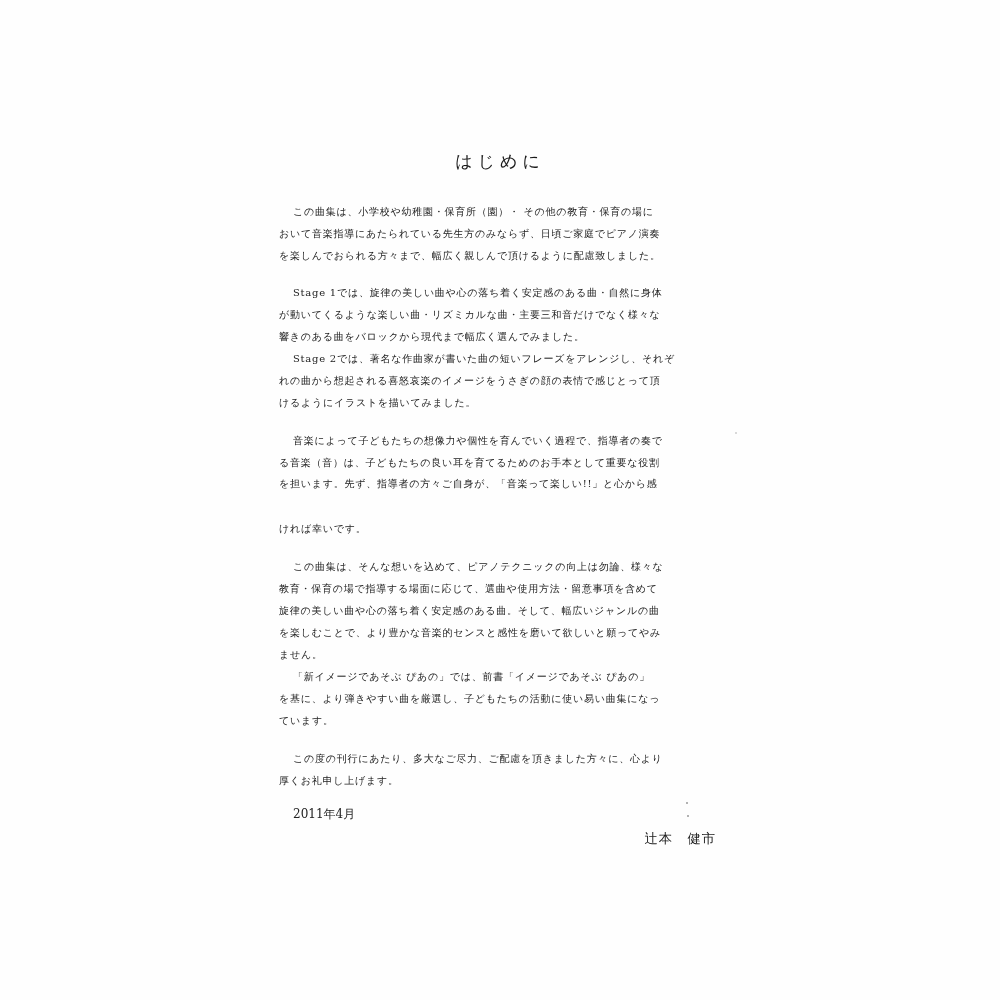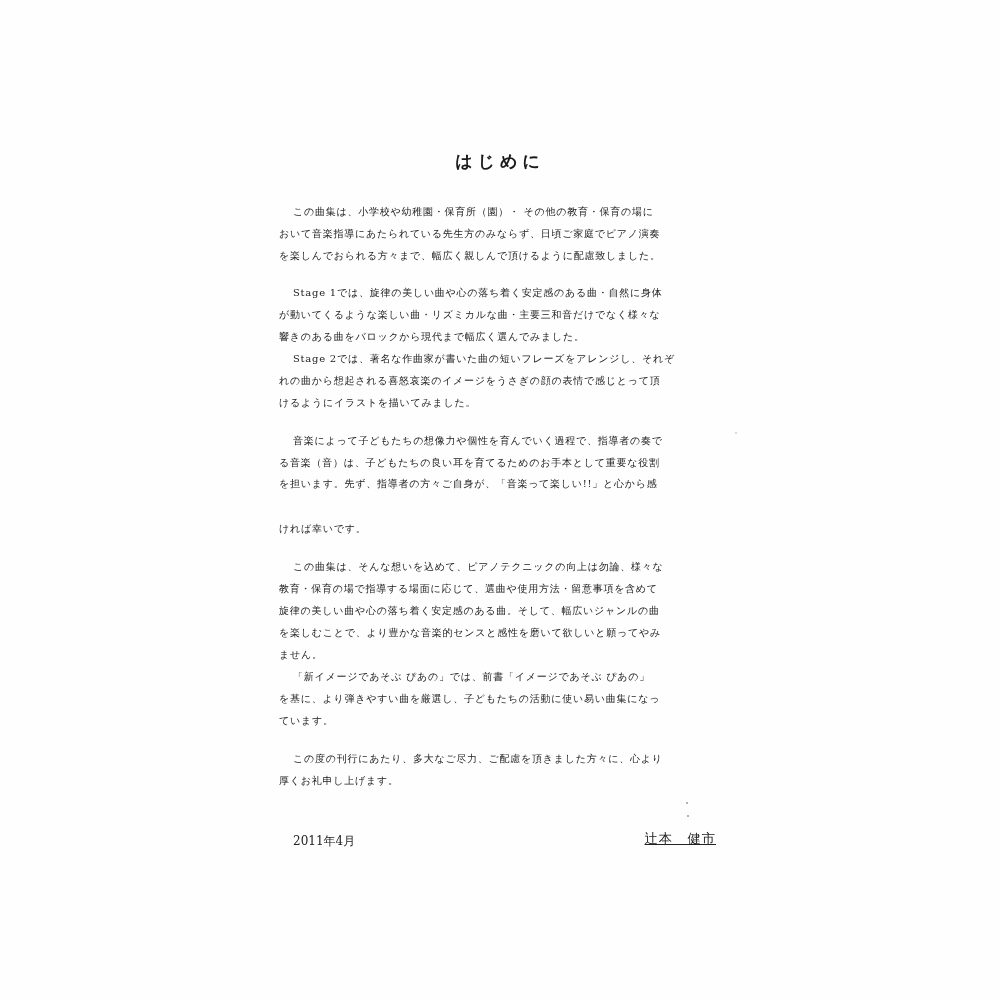--- a/index.html
+++ b/index.html
@@ -1,30 +1,30 @@
 <!DOCTYPE html>
 <html><head>
   <meta charset="utf-8">
   <style>
     html, body { margin: 0; padding: 0; background: #ffffff; }
     body { width: 1000px; height: 1000px; position: relative; overflow: hidden; }
     .page { position: absolute; left: 0; top: 0; width: 1000px; height: 1000px; background: #fefefe; }
     .title {
       position: absolute; left: 0; width: 1000px; top: 150px;
       text-align: center; font-family: "DejaVu Serif", serif;
-      font-size: 17px; letter-spacing: 5px; color: #1a1a1a; font-weight: bold;
+      font-size: 17px; letter-spacing: 5px; color: #1a1a1a; font-weight: normal;
     }
     .line {
       position: absolute; left: 279px; width: 450px;
       font-family: "DejaVu Serif", serif; font-size: 10px;
       letter-spacing: 0.75px; color: #222; white-space: nowrap; line-height: 16px;
     }
     .indent { left: 293px; }
-    .date { position: absolute; left: 293px; top: 806px; font-family: "DejaVu Serif", serif; font-size: 12px; color: #222; margin-top: 27px; }
-    .author { position: absolute; right: 284px; top: 830px; font-family: "DejaVu Serif", serif; font-size: 13.3px; color: #222; letter-spacing: 1px; white-space: pre; text-decoration: underline; }
+    .date { position: absolute; left: 293px; top: 806px; font-family: "DejaVu Serif", serif; font-size: 12px; color: #222; }
+    .author { position: absolute; right: 284px; top: 830px; font-family: "DejaVu Serif", serif; font-size: 13.3px; color: #222; letter-spacing: 1px; white-space: pre; }
     .speck { position: absolute; width: 2px; height: 2px; background: #999; border-radius: 1px; }
   </style>
 </head>
 <body>
 
 <div class="page">
   <div class="title">はじめに</div>
 
   <div class="line indent" style="top:204px">この曲集は、小学校や幼稚園・保育所（園）・ その他の教育・保育の場に</div>
   <div class="line" style="top:226px">おいて音楽指導にあたられている先生方のみならず、日頃ご家庭でピアノ演奏</div>

